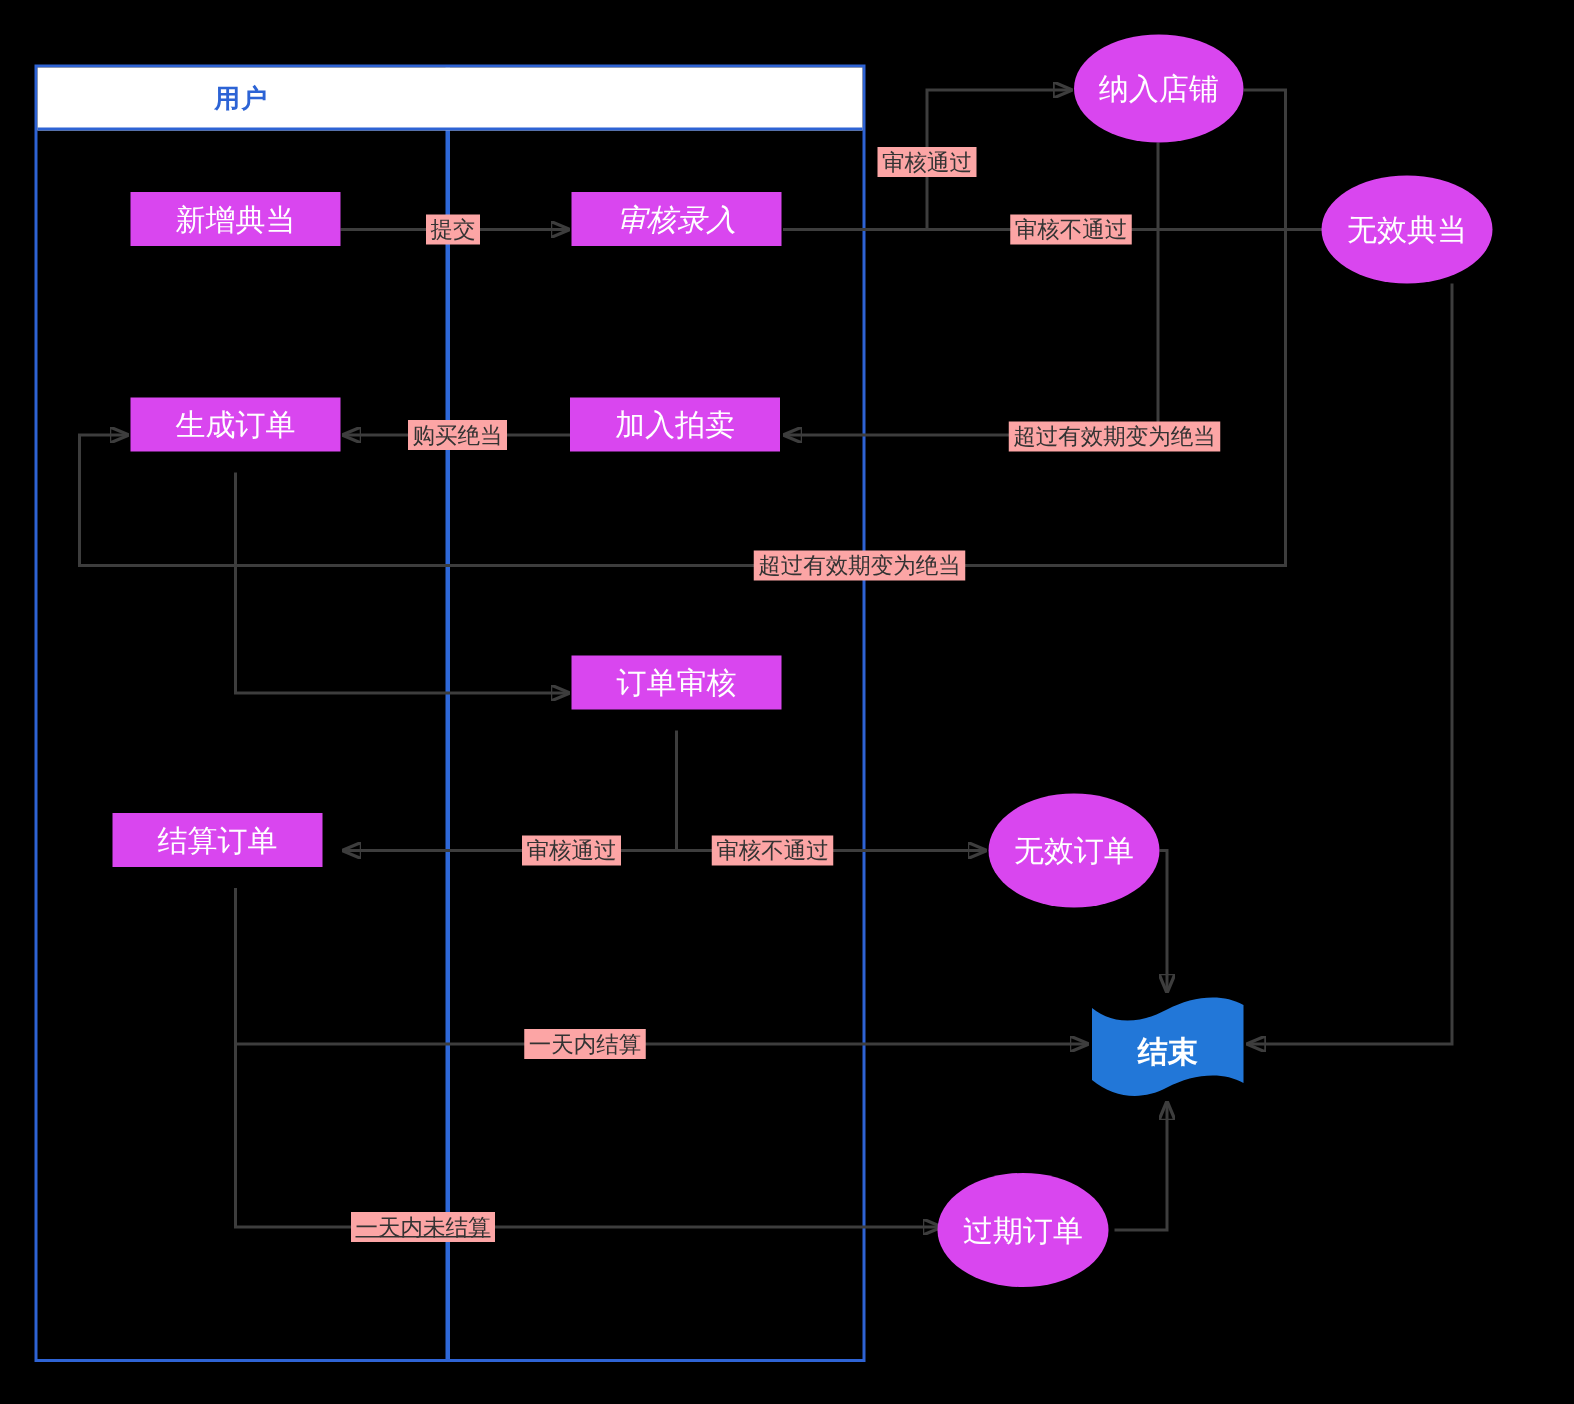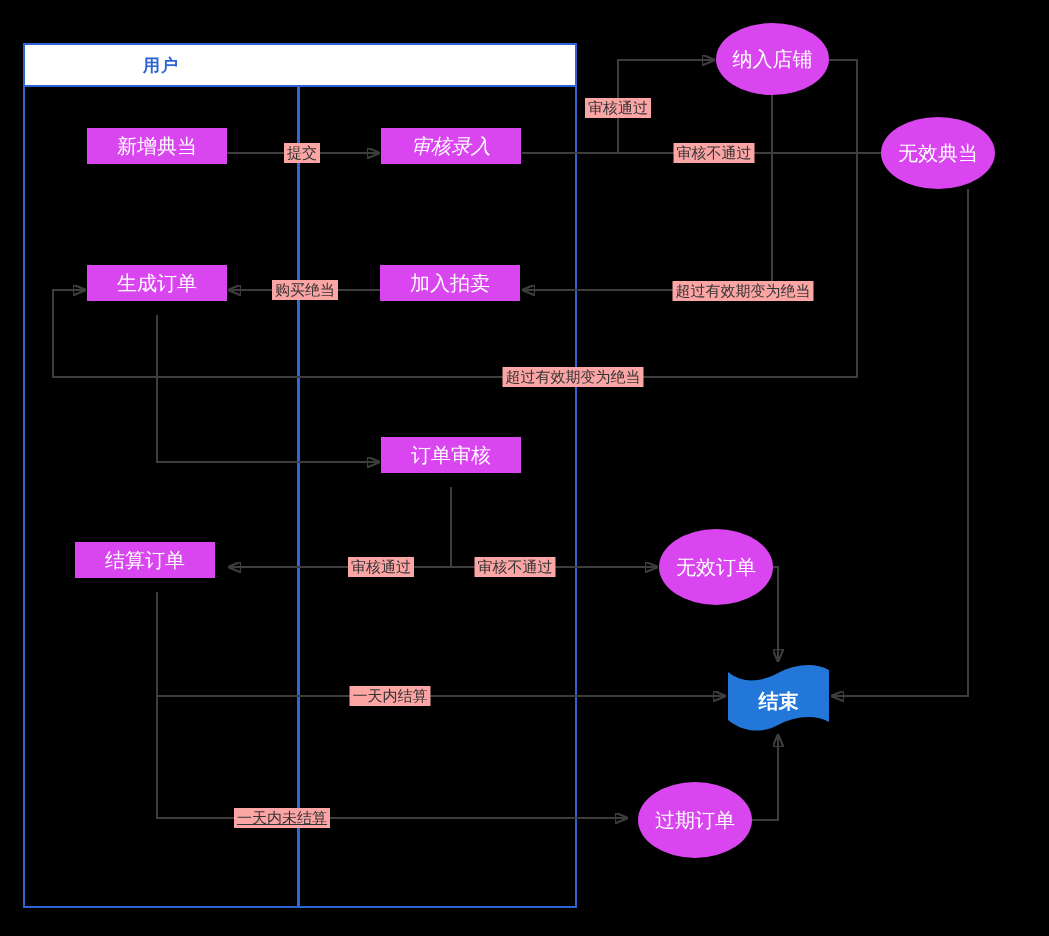--- a/index.html
+++ b/index.html
@@ -102,21 +102,21 @@
 
 <div class="node ellipse" style="left:716px;top:23px;width:113px;height:72px;">
     <span>纳入店铺</span>
   </div>
 <div class="node ellipse" style="left:881px;top:117px;width:114px;height:72px;">
     <span>无效典当</span>
   </div>
 <div class="node ellipse" style="left:659px;top:529px;width:114px;height:76px;">
     <span>无效订单</span>
   </div>
-<div class="node ellipse" style="left:638px;top:782px;width:114px;height:76px;justify-content:center;">
+<div class="node ellipse" style="left:625px;top:782px;width:114px;height:76px;justify-content:center;">
     <span>过期订单</span>
   </div>
 
 <div class="flag" style="left:727px;top:662px;font-weight:bold;">
   <svg width="103" height="72" viewBox="0 0 103 72">
     <path d="M1,10 C16,22 34,20 51,11 C68,2 88,0 102,8 L102,60 C88,52 68,54 51,63 C34,72 16,70 1,58 Z" fill="#2277d8"></path>
   </svg>
   <div class="flag-label">
       <span>结束</span>
     </div>

